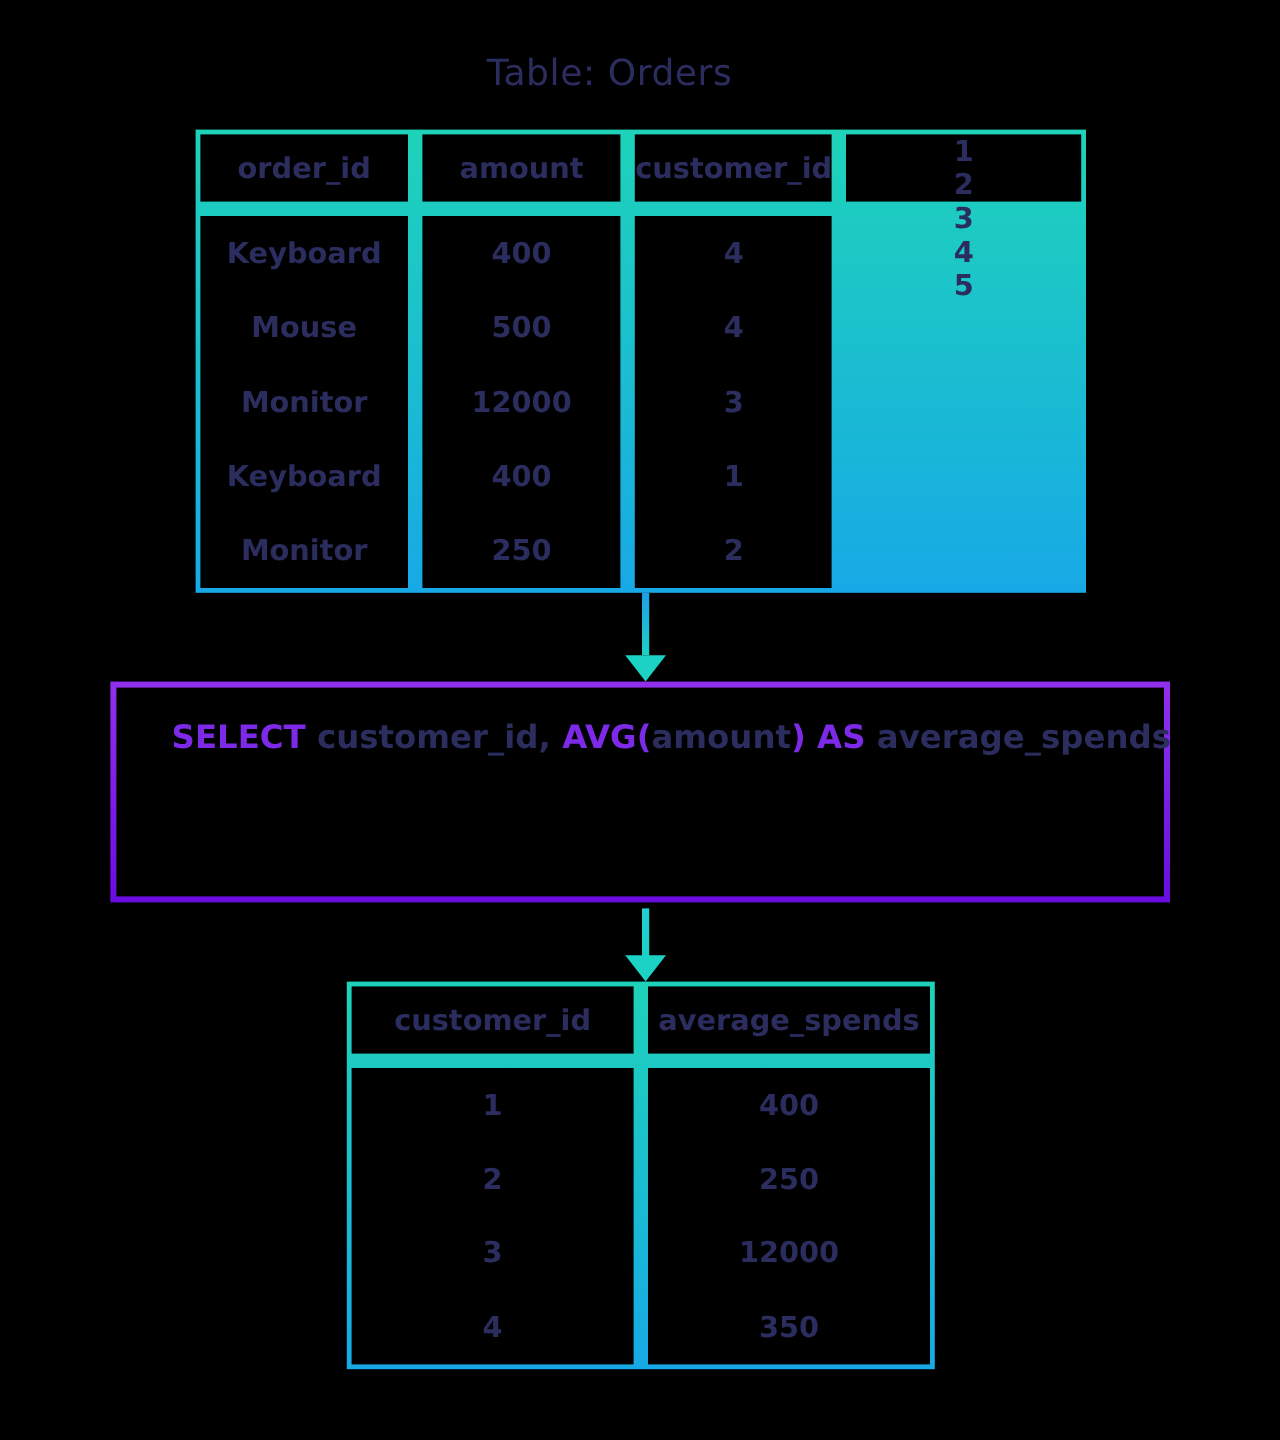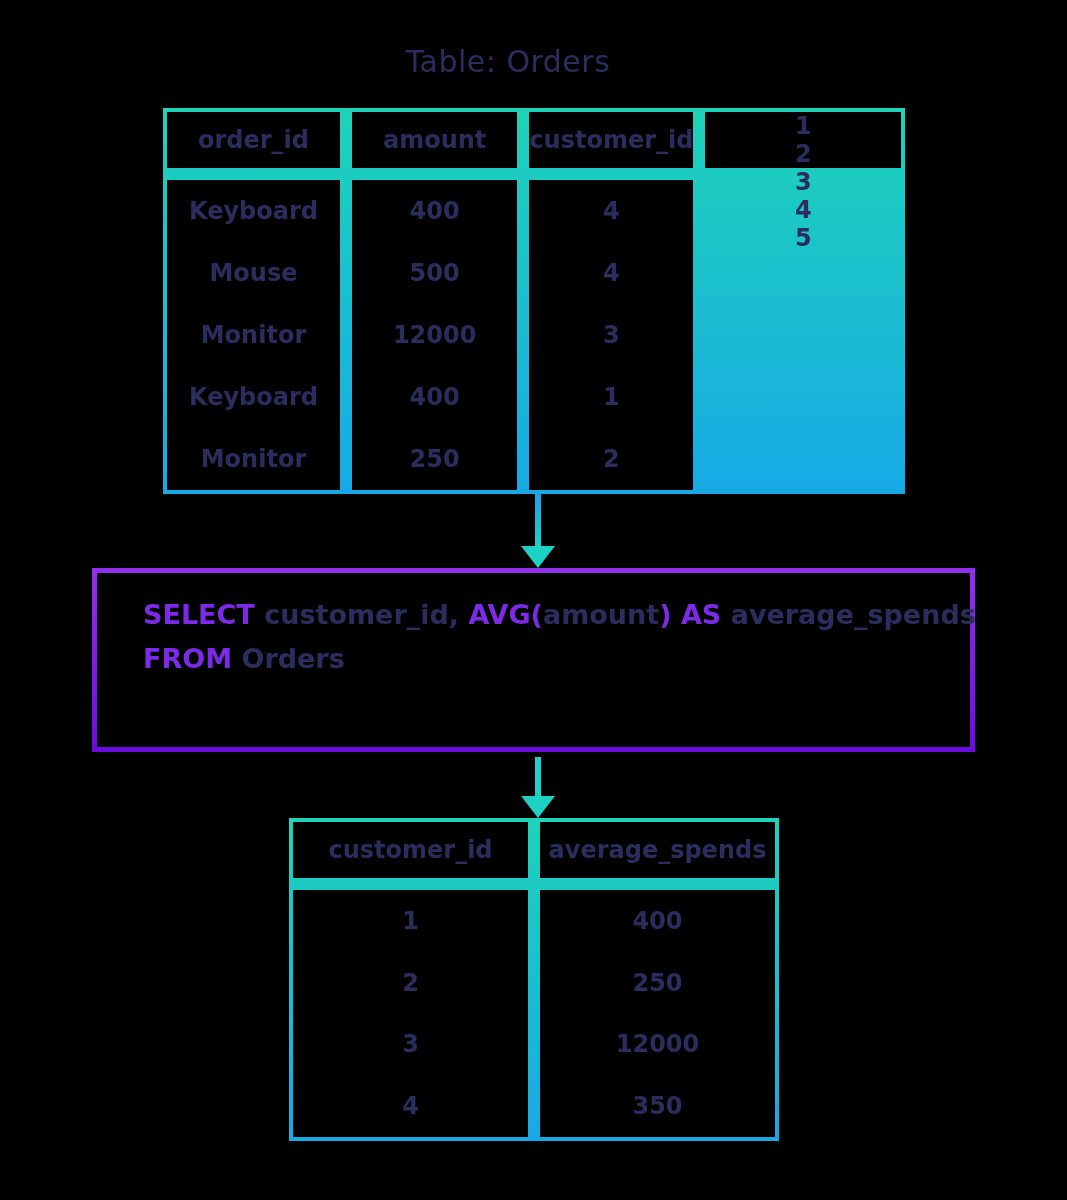--- a/index.html
+++ b/index.html
@@ -113,21 +113,20 @@
     </div>
   </div>
 </div>
 
 <div class="abs arrow-shaft shaft1"></div>
 <div class="abs head1"></div>
 
 <div class="abs sqlbox">
   <div class="sqlinner">
     <div class="sqlline"><span class="kw">SELECT</span><span> customer_id, </span><span class="kw">AVG(</span><span>amount</span><span class="kw">) AS</span><span> average_spends</span></div>
-    <div class="sqlline"><span class="kw">FROM</span><span> Orders</span></div>
   </div>
 </div>
 
 <div class="abs arrow-shaft shaft2"></div>
 <div class="abs head2"></div>
 
 <div class="abs gtable result">
   <div class="grid">
     <div class="cell hcell">customer_id</div>
     <div class="cell hcell">average_spends</div>

